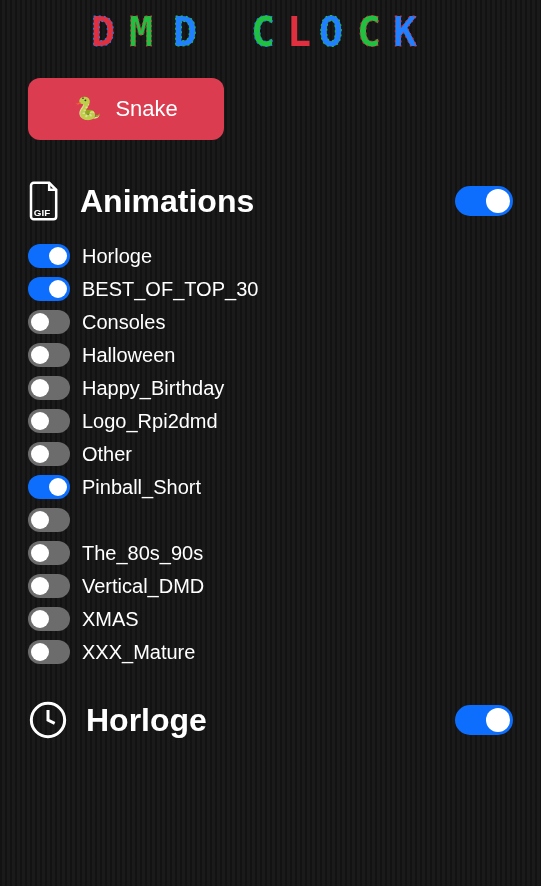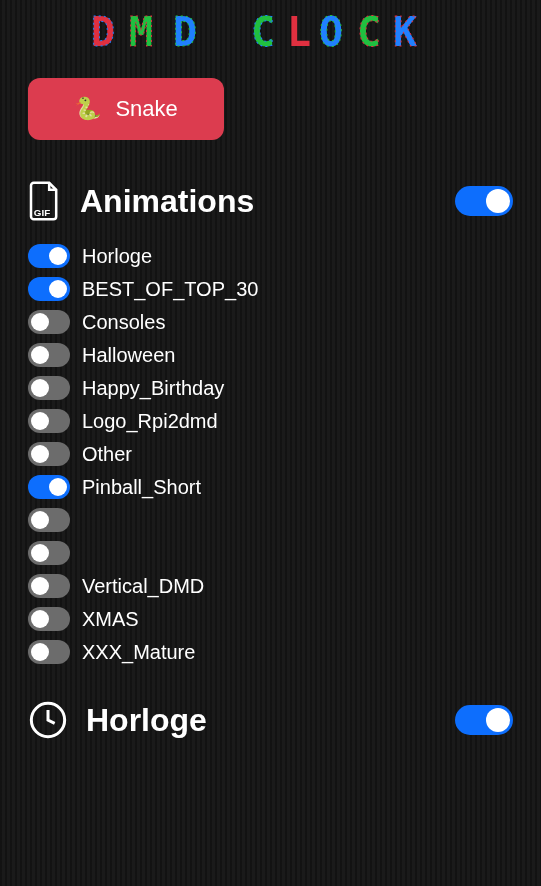--- a/index.html
+++ b/index.html
@@ -182,20 +182,21 @@
     </div>
     <div class="anim-item">
       <div class="switch small off">
         <div class="knob"></div>
       </div>
     </div>
     <div class="anim-item">
       <div class="switch small off">
         <div class="knob"></div>
       </div>
+      <span class="anim-label">The_80s_90s</span>
     </div>
     <div class="anim-item">
       <div class="switch small off">
         <div class="knob"></div>
       </div>
       <span class="anim-label">Vertical_DMD</span>
     </div>
     <div class="anim-item">
       <div class="switch small off">
         <div class="knob"></div>

